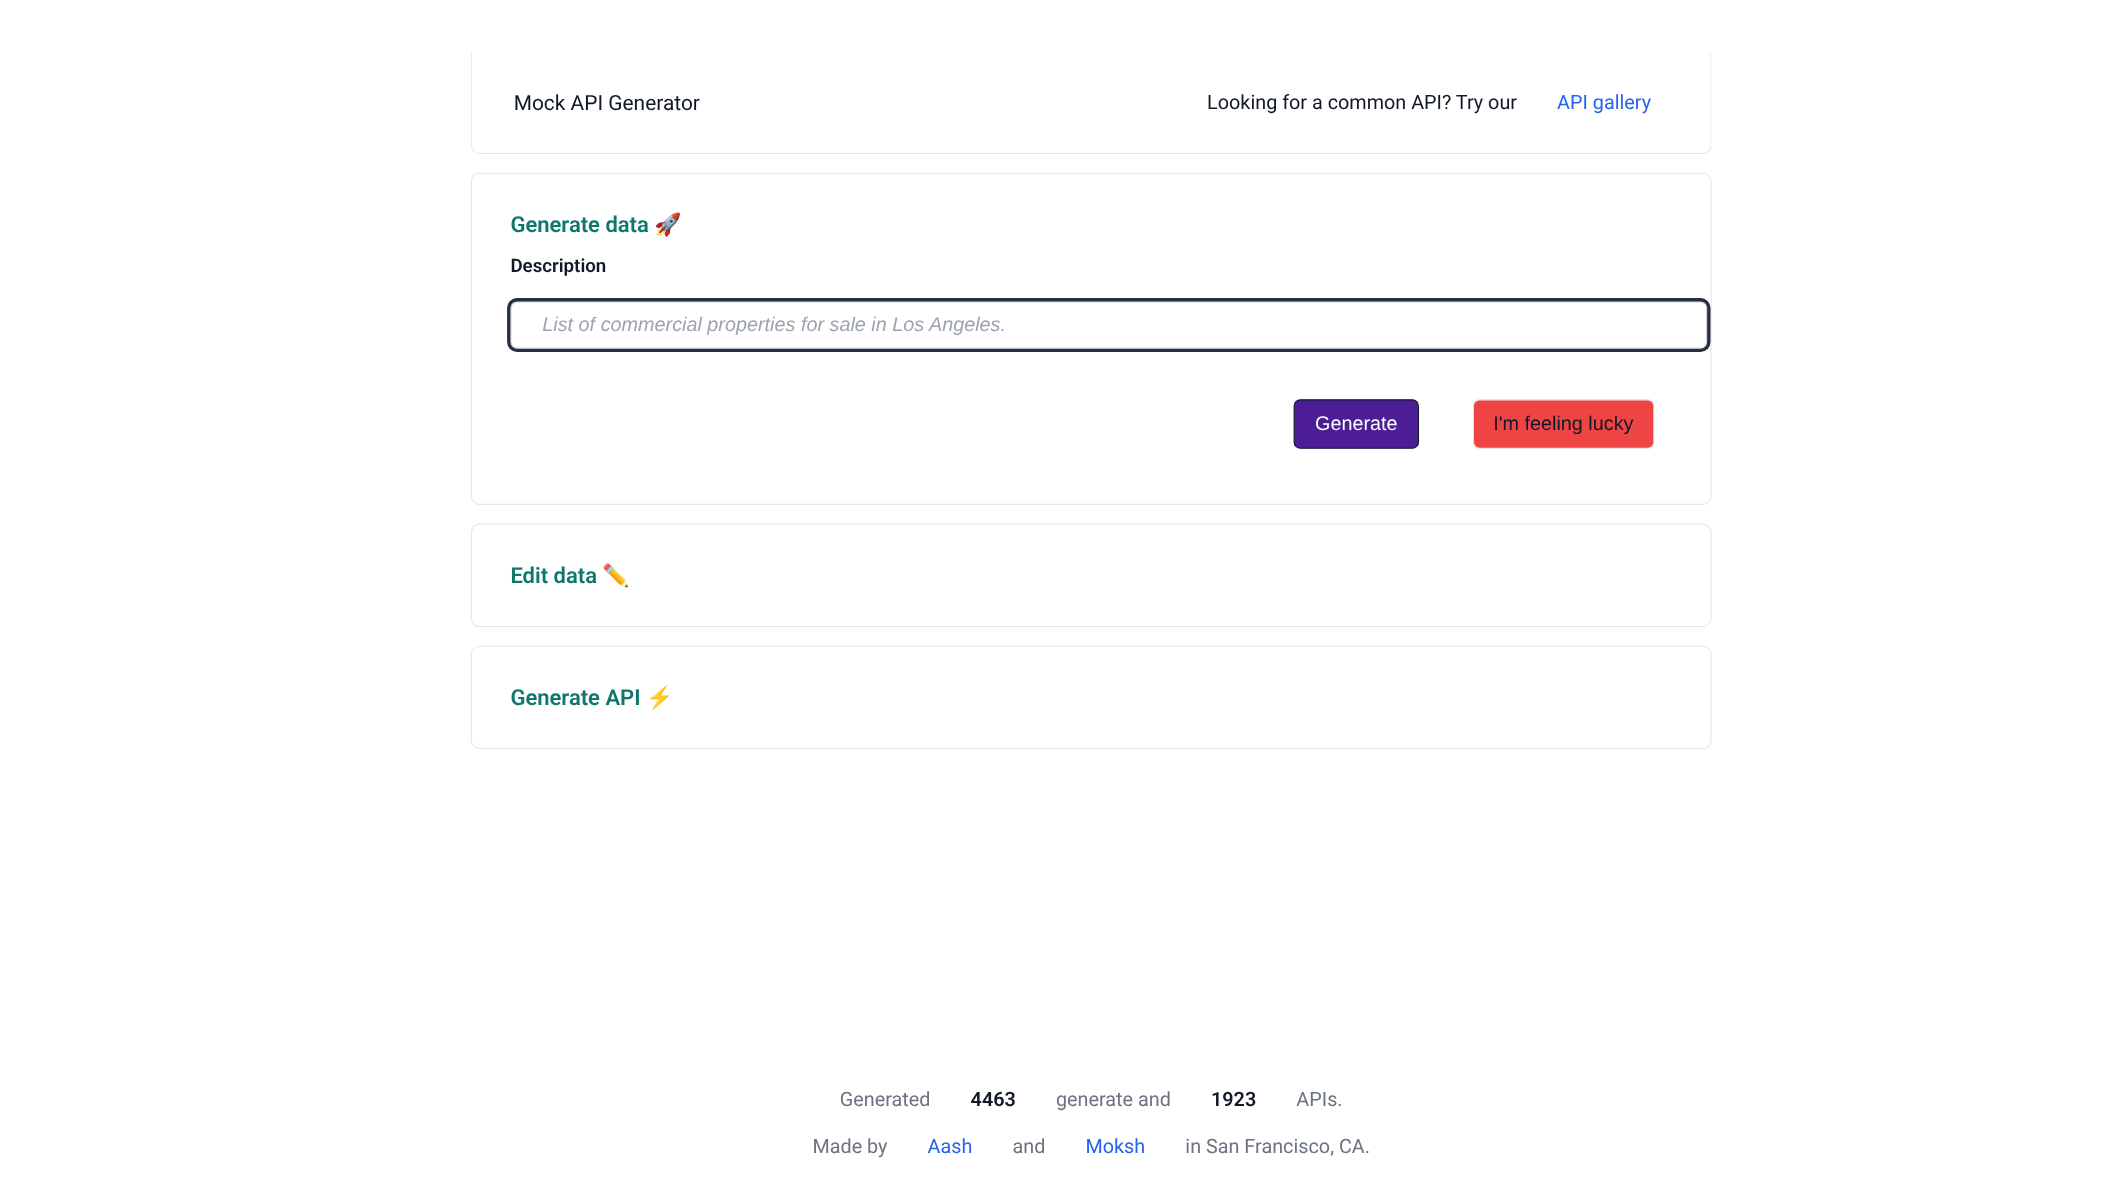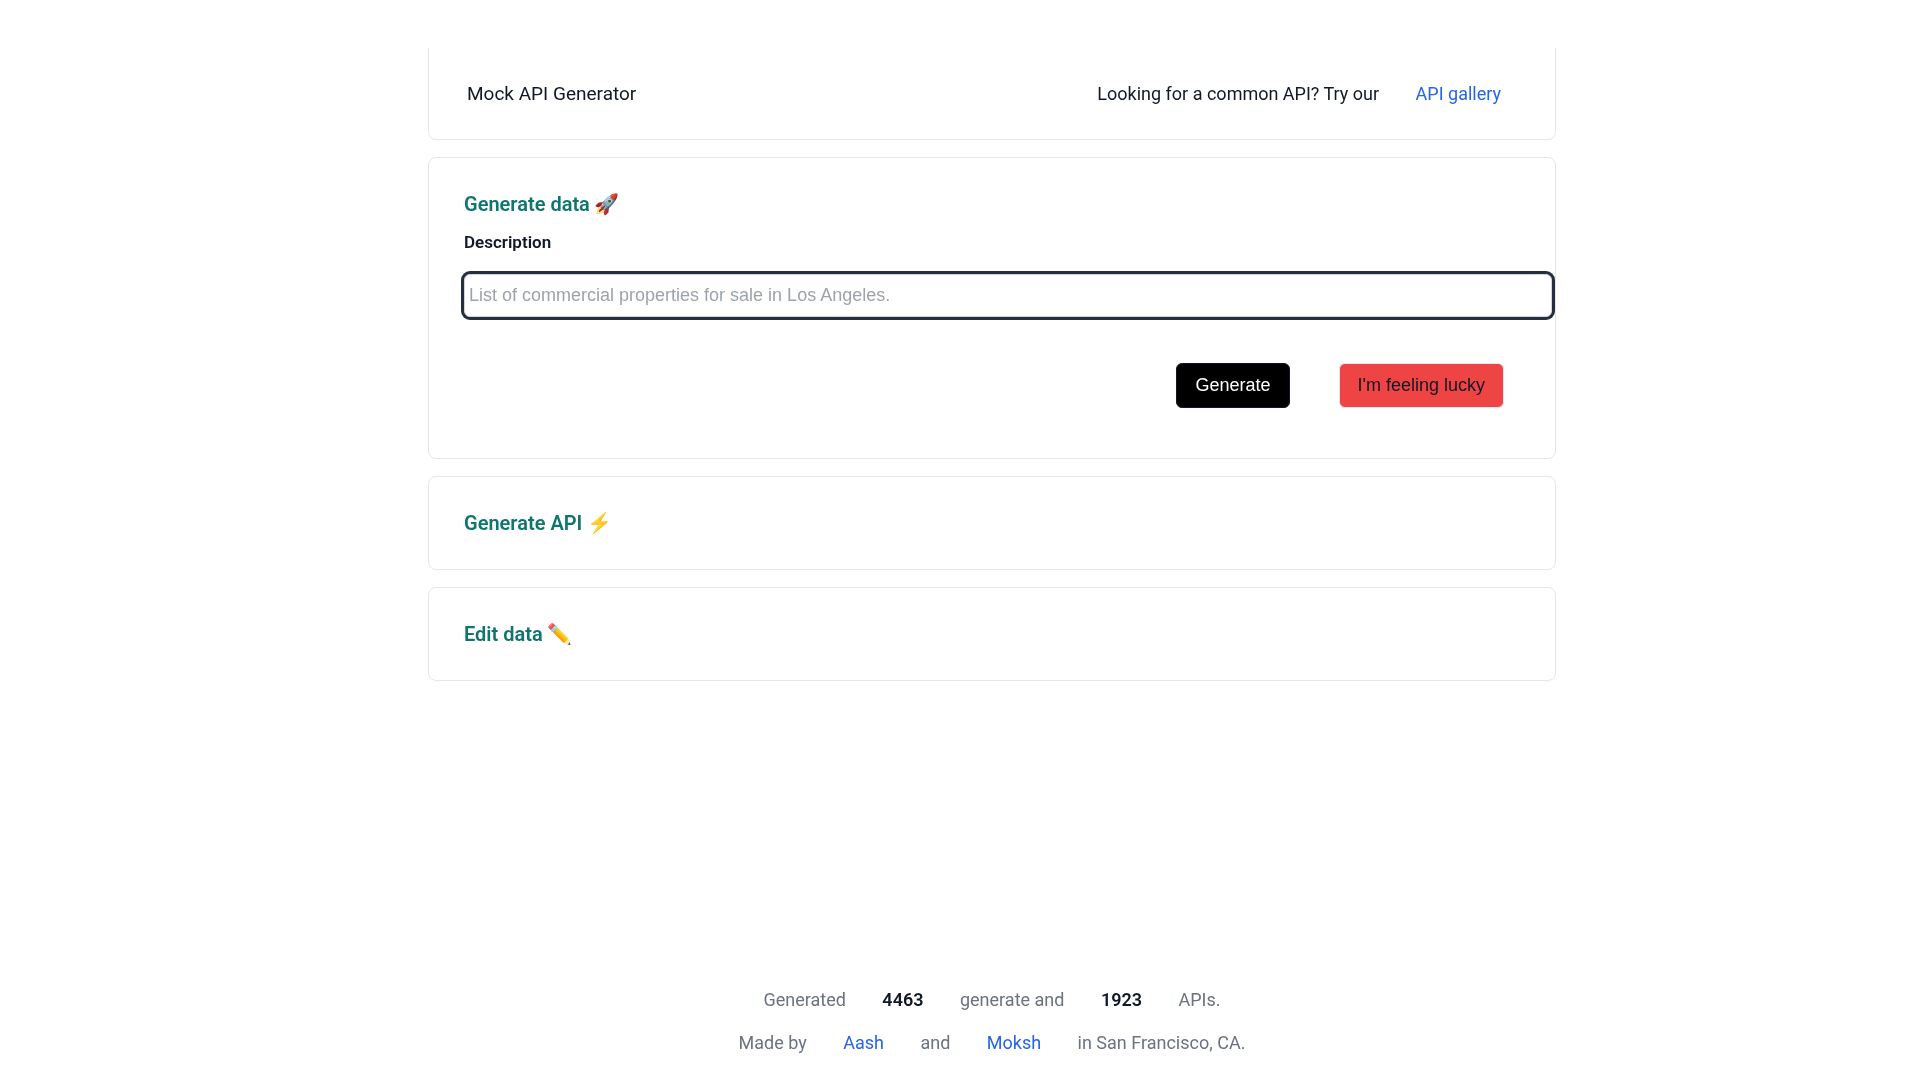--- a/index.html
+++ b/index.html
@@ -57,27 +57,28 @@
     .field-label {
       font-size: 17px;
       font-weight: 600;
       color: #111827;
       margin-top: 12px;
       display: block;
     }
     .text-input {
       width: 100%;
       margin-top: 6px;
-      padding: 10px 4px;
+      padding: 10px 28px;
       font-size: 18px;
       border: 1px solid #d1d5db;
       border-radius: 6px;
       outline: none;
       box-shadow: 0 0 0 3px rgba(15, 23, 42, 0.9);
       color: #111827;
+      font-style: italic;
     }
     .text-input::placeholder {
       color: #9ca3af;
     }
     .helper-text {
       font-size: 18px;
       color: #6b7280;
       margin-top: 10px;
     }
     .button-row {
@@ -88,21 +89,21 @@
     }
     .btn {
       padding: 11px 18px;
       font-size: 18px;
       font-weight: 500;
       border-radius: 6px;
       cursor: pointer;
       border: 1px solid transparent;
     }
     .btn-primary {
-      background: #000000;
+      background: #4c1d95;
       color: #ffffff;
       border-color: #0f172a;
     }
     .btn-secondary {
       background: #ef4444;
       color: #111827;
       border-color: #e5e7eb;
     }
     .footer {
       position: absolute;
@@ -138,25 +139,25 @@
     <div class="card-title">Generate data 🚀</div>
     <label class="field-label">Description</label>
     <input type="text" class="text-input" placeholder="List of commercial properties for sale in Los Angeles." style="">
     <div class="button-row">
       <button class="btn btn-primary">Generate</button>
       <button class="btn btn-secondary">I'm feeling lucky</button>
     </div>
   </div>
 
   <div class="card">
-    <div class="card-title">Generate API ⚡</div>
+    <div class="card-title">Edit data ✏️</div>
   </div>
 
   <div class="card">
-    <div class="card-title">Edit data ✏️</div>
+    <div class="card-title">Generate API ⚡</div>
   </div>
 </div>
 
 <div class="footer">
   <div>
     <span>Generated </span><span class="strong">4463</span><span> generate and </span><span class="strong">1923</span><span> APIs.</span>
   </div>
   <div>
     <span>Made by </span><a href="#">Aash</a><span> and </span><a href="#">Moksh</a><span> in San Francisco, CA.</span>
   </div>

